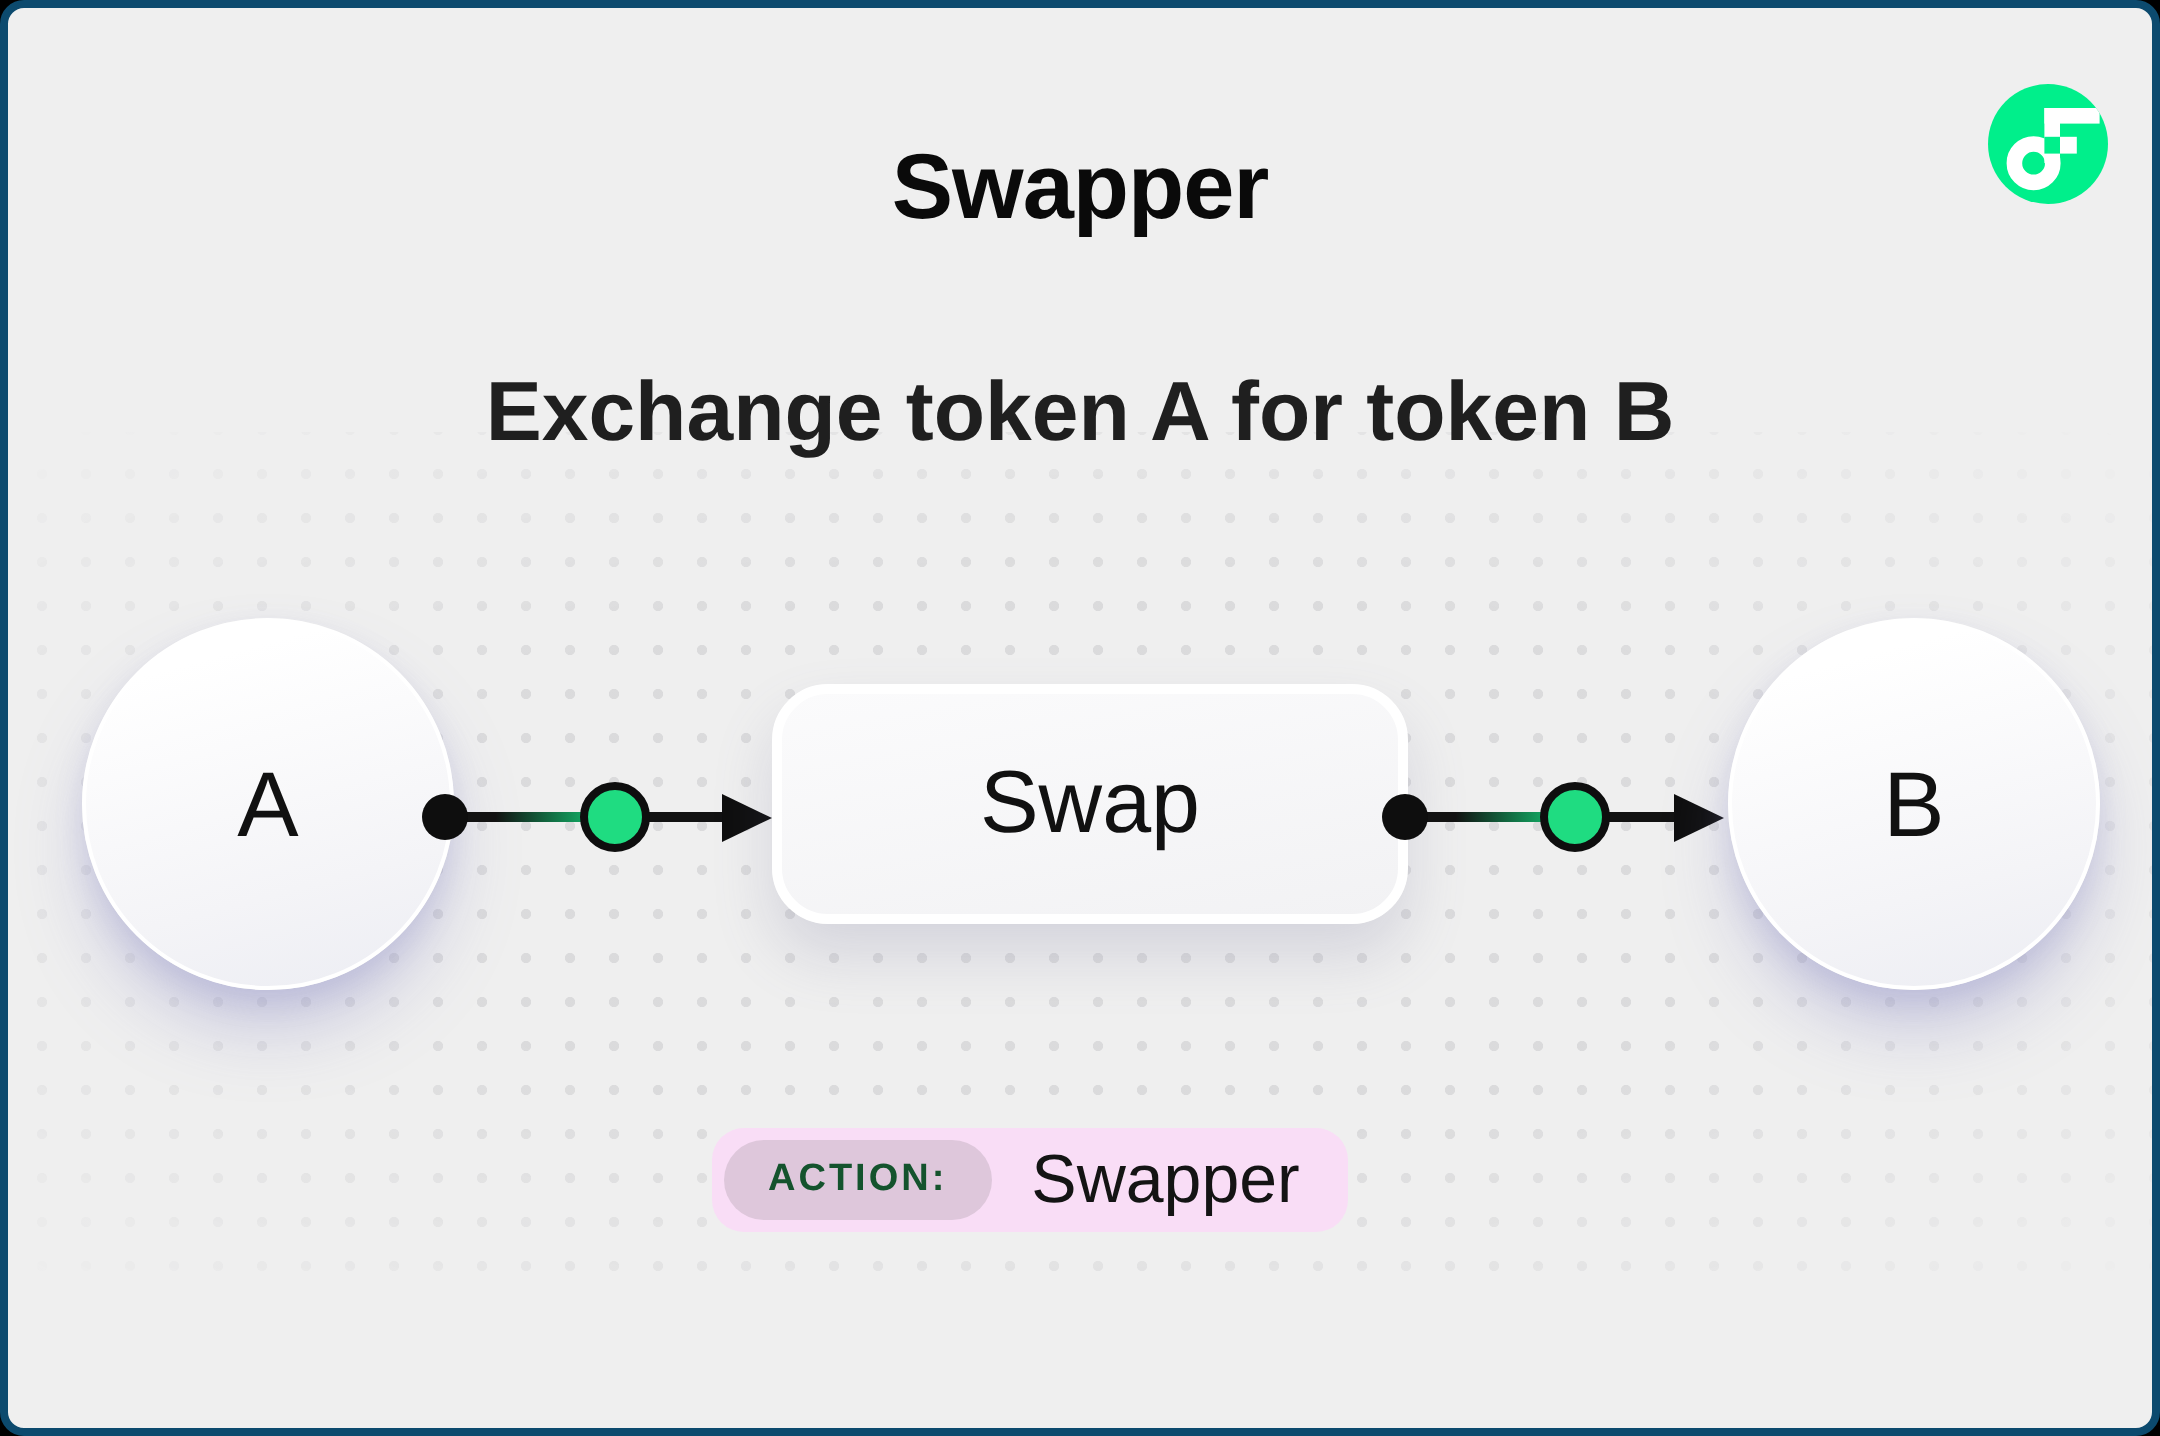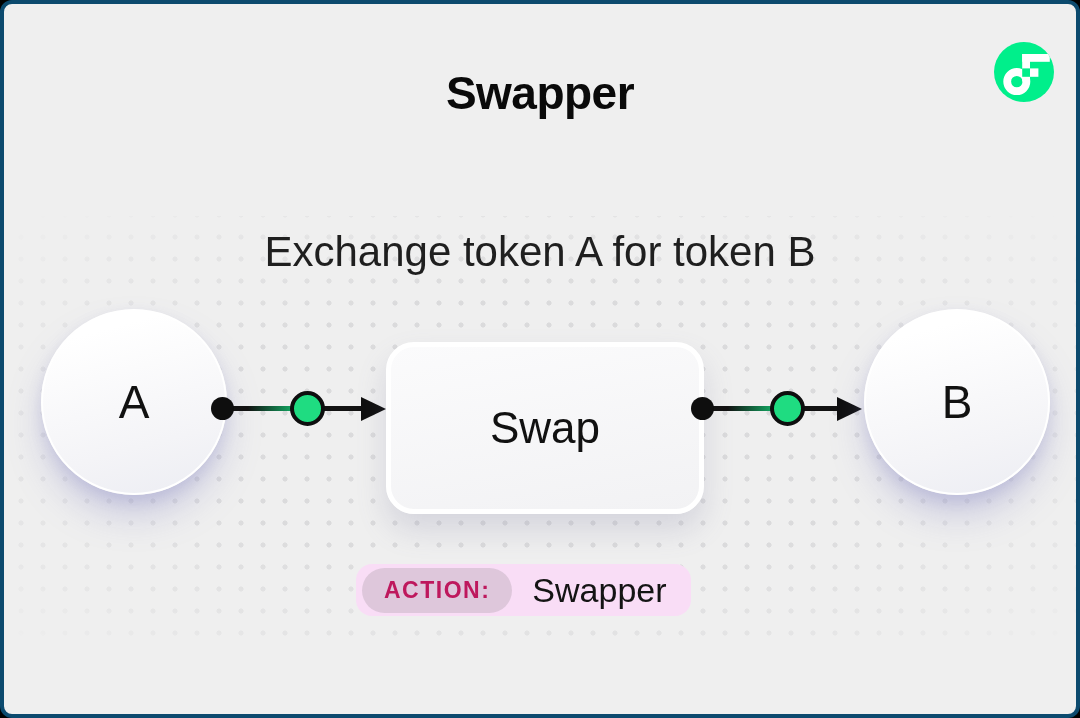--- a/index.html
+++ b/index.html
@@ -7,49 +7,49 @@
   .frame{position:absolute;inset:0;background:#efefef;border:4px solid #0c4a6e;border-radius:12px;overflow:hidden;}
   .dots{position:absolute;left:0;right:0;top:212px;height:436px;
     background-image:radial-gradient(rgba(60,60,72,0.11) 2.4px,transparent 2.7px);
     background-size:22px 22px;background-position:6px 10px;
     -webkit-mask-image:radial-gradient(ellipse 72% 72% at 50% 50%,#000 45%,transparent 97%);
     mask-image:radial-gradient(ellipse 72% 72% at 50% 50%,#000 45%,transparent 97%);}
   .logo{position:absolute;left:990px;top:38px;width:60px;height:60px;}
   .title{position:absolute;left:0;right:0;top:62px;text-align:center;
     font-size:46px;font-weight:700;letter-spacing:-0.5px;color:#0a0a0a;}
   .subtitle{position:absolute;left:0;right:0;top:178px;text-align:center;
-    font-size:42px;font-weight:400;color:#1f1f1f;margin-top:46px;}
+    font-size:42px;font-weight:700;color:#1f1f1f;}
   .token-circle{position:absolute;width:186px;height:186px;border-radius:50%;
     background:linear-gradient(165deg,#ffffff 15%,#f4f4f7 70%,#ecedf3 100%);
     border:2px solid #ffffff;
     box-shadow:0 22px 38px -6px rgba(132,132,192,0.42),0 6px 14px rgba(132,132,192,0.18);
     display:flex;align-items:center;justify-content:center;
     font-size:46px;color:#111;}
   .circle-a{left:37px;top:305px;}
   .circle-b{left:860px;top:305px;}
-  .swap-box{position:absolute;left:382px;top:338px;width:318px;height:172px;
+  .swap-box{position:absolute;left:382px;top:338px;width:318px;height:120px;
     background:linear-gradient(170deg,#fbfbfc,#f2f2f4);
     border:5px solid #ffffff;border-radius:28px;
     box-shadow:0 16px 30px rgba(110,110,150,0.20);
     display:flex;align-items:center;justify-content:center;
     font-size:44px;color:#111;}
   .conn-line{position:absolute;top:402px;height:5px;}
   .line-grad{background:linear-gradient(90deg,#121212 0%,#121212 30%,#12d97d 100%);}
   .line-black{background:#121212;}
   .conn-dot{position:absolute;top:393px;width:23px;height:23px;border-radius:50%;background:#0e0e0e;}
   .conn-green{position:absolute;top:387px;width:35px;height:35px;border-radius:50%;
     background:#1fdc81;border:4.5px solid #0e0e0e;}
   .arrowhead{position:absolute;top:392.5px;width:0;height:0;
     border-top:12px solid transparent;border-bottom:12px solid transparent;
     border-left:25px solid #0e0e0e;}
   .badge{position:absolute;left:352px;top:560px;height:52px;
     background:#f9ddf6;border-radius:16px;
     display:flex;align-items:center;gap:20px;padding:0 24px 0 6px;}
   .badge-label{background:#dec7db;border-radius:999px;padding:9px 22px;
-    font-size:23px;font-weight:600;letter-spacing:1.5px;color:#be185d;}
+    font-size:19px;font-weight:600;letter-spacing:1.5px;color:#14532d;}
   .badge-value{font-size:34px;color:#141414;}
 </style>
 </head>
 <body>
 
 <div class="frame">
 
   <div class="dots"></div>
 
   <div class="logo">

